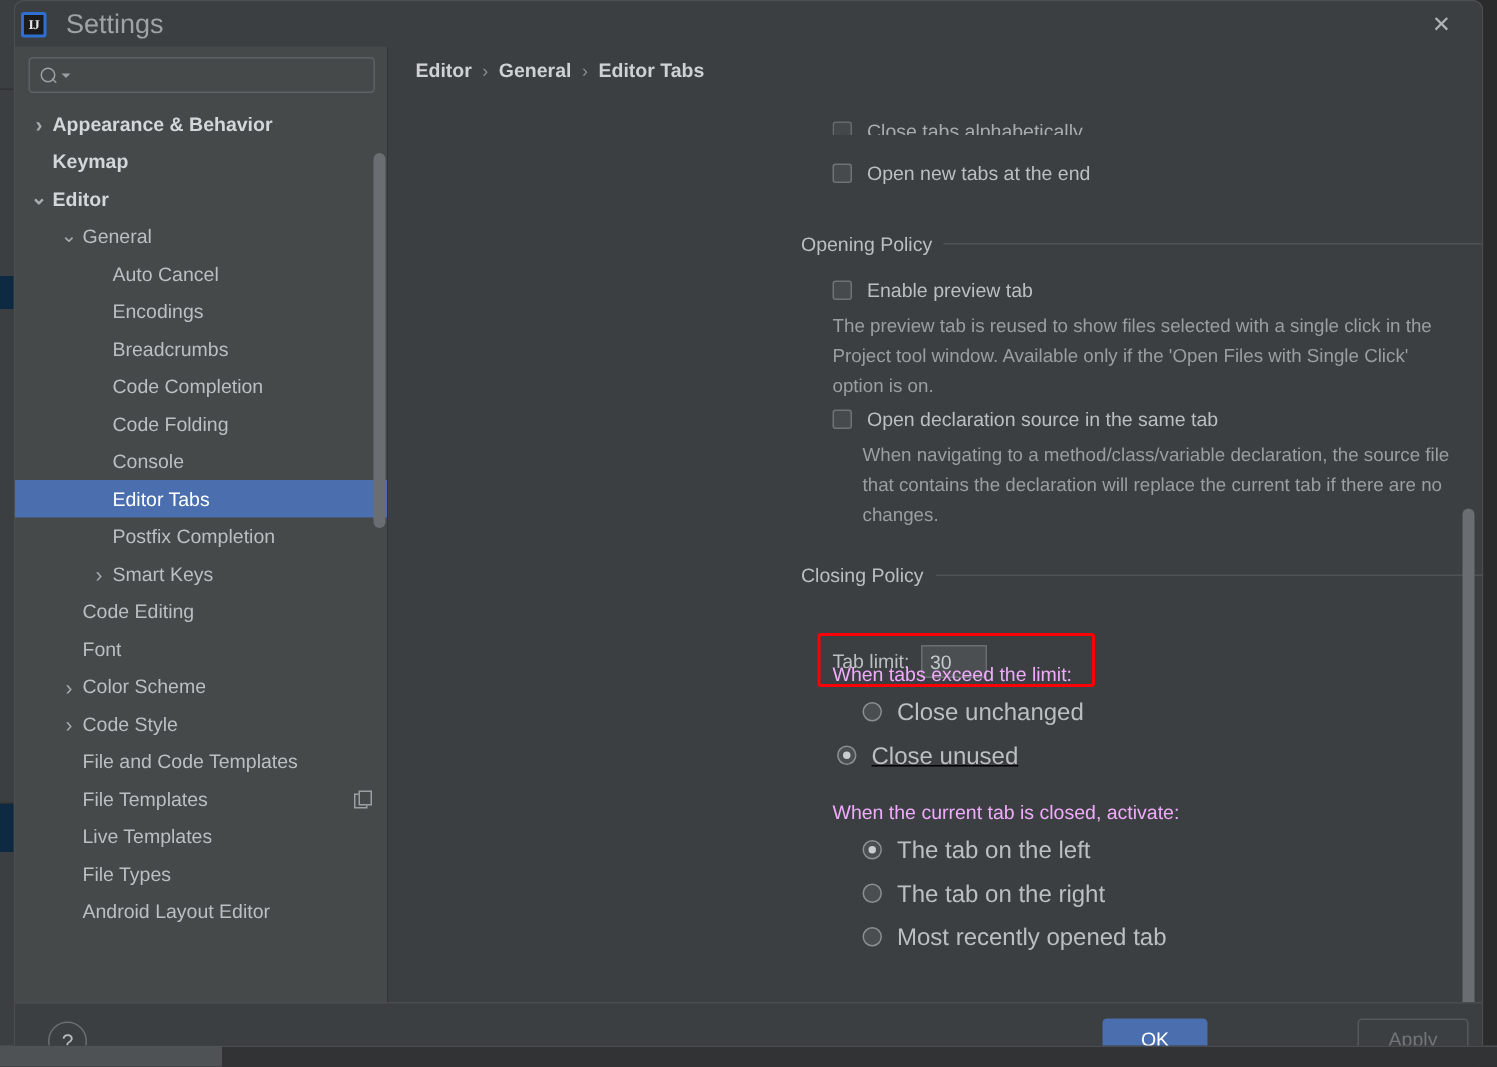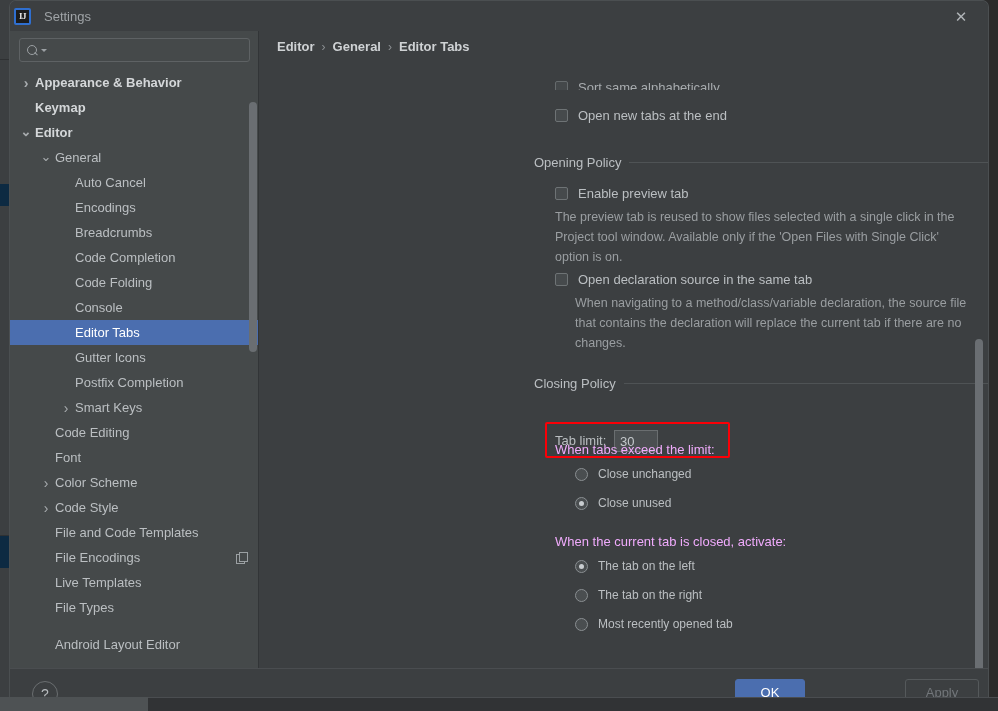--- a/index.html
+++ b/index.html
@@ -67,21 +67,21 @@
     border: 2px solid #2f6fd0;
     border-radius: 2px;
     display: flex; align-items: center; justify-content: center;
     font-family: "Liberation Serif", serif;
     font-size: 9px; font-weight: bold; color: #e6e6e6;
     letter-spacing: -0.5px;
     line-height: 1;
   }
   #title-text {
     margin-left: 13px;
-    font-size: 13px;
+    font-size: 18px;
     color: #9fa3a6;
   }
   #close-btn {
     position: absolute; right: 10px; top: 3px;
     width: 34px; height: 24px;
     display: flex; align-items: center; justify-content: center;
     color: #b0b4b7; font-size: 15px; line-height: 1;
     cursor: pointer;
   }
 
@@ -240,21 +240,21 @@
     background: #4a4e50;
     margin-top: 1px;
     position: relative;
   }
   .radio.on::after {
     content:""; position:absolute;
     left:3px; top:3px; width:5px; height:5px;
     border-radius:50%; background:#c9cdd0;
   }
   .radio-label {
-    margin-left: 10px; font-size: 12px; color: #bbbfc2;
+    margin-left: 10px; font-size: 16px; color: #bbbfc2;
     white-space: nowrap;
   }
 
   .plain-label {
     position: absolute;
     font-size: 13px; color: #f0abfc;
     white-space: nowrap;
   }
 
   
@@ -403,24 +403,20 @@
           <div class="tree-item" style="padding-left: 50px;">
             <span class="tree-arrow none"></span>
             <span class="tree-label">Console</span>
           </div>
           <div class="tree-item selected" style="padding-left: 50px;">
             <span class="tree-arrow none"></span>
             <span class="tree-label">Editor Tabs</span>
           </div>
           <div class="tree-item" style="padding-left: 50px;">
             <span class="tree-arrow none"></span>
-            <span class="tree-label">Gutter Icons</span>
-          </div>
-          <div class="tree-item" style="padding-left: 50px;">
-            <span class="tree-arrow none"></span>
             <span class="tree-label">Postfix Completion</span>
           </div>
           <div class="tree-item" style="padding-left: 50px;">
             <span class="tree-arrow" style="font-size: 14px;">›</span>
             <span class="tree-label">Smart Keys</span>
           </div>
           <div class="tree-item" style="padding-left: 30px;">
             <span class="tree-arrow none"></span>
             <span class="tree-label">Code Editing</span>
           </div>
@@ -435,32 +431,32 @@
           <div class="tree-item" style="padding-left: 30px;">
             <span class="tree-arrow" style="font-size: 14px;">›</span>
             <span class="tree-label">Code Style</span>
           </div>
           <div class="tree-item" style="padding-left: 30px;">
             <span class="tree-arrow none"></span>
             <span class="tree-label">File and Code Templates</span>
           </div>
           <div class="tree-item" style="padding-left: 30px;">
             <span class="tree-arrow none"></span>
-            <span class="tree-label">File Encodings</span>
+            <span class="tree-label">File Templates</span>
             <span class="copy-badge"></span>
           </div>
           <div class="tree-item" style="padding-left: 30px;">
             <span class="tree-arrow none"></span>
             <span class="tree-label">Live Templates</span>
           </div>
           <div class="tree-item" style="padding-left: 30px;">
             <span class="tree-arrow none"></span>
             <span class="tree-label">File Types</span>
           </div>
-          <div class="tree-item" style="padding-left: 30px; margin-top: 12px;">
+          <div class="tree-item" style="padding-left: 30px;">
             <span class="tree-arrow none"></span>
             <span class="tree-label">Android Layout Editor</span>
           </div>
         </div>
       <div id="sidebar-scrollbar"></div>
       <div id="sidebar-divider"></div>
     </div>
 
     <div id="content">
 
@@ -469,21 +465,21 @@
         <span class="crumb-sep">›</span>
         <span>General</span>
         <span class="crumb-sep">›</span>
         <span>Editor Tabs</span>
       </div>
 
       <div id="settings-pane">
 
         <div class="row clipped" style="left:296px; top:21px; overflow:hidden; height:10px;">
           <span class="cb"></span>
-          <span class="cb-label">Sort same alphabetically</span>
+          <span class="cb-label">Close tabs alphabetically</span>
         </div>
 
         <div class="row" style="left:296px; top:49px;">
           <span class="cb"></span>
           <span class="cb-label">Open new tabs at the end</span>
         </div>
 
         <div class="section-head" style="left:275px; top:96px; width:690px;">
           <span>Opening Policy</span>
           <span class="section-rule" style="flex:1"></span>
@@ -509,21 +505,21 @@
         <div id="tab-limit-highlight"></div>
         <div id="tab-limit-label">Tab limit:</div>
         <input id="tab-limit-input" type="text" value="30" style="">
 
         <div class="plain-label" style="left:296px; top:383px;">When tabs exceed the limit:</div>
 
         <div class="row" style="left:316px; top:408px;">
           <span class="radio"></span>
           <span class="radio-label">Close unchanged</span>
         </div>
-        <div class="row" style="left:316px; top:437px;">
+        <div class="row" style="left:299px; top:437px;text-decoration:underline;">
           <span class="radio on"></span>
           <span class="radio-label">Close unused</span>
         </div>
 
         <div class="plain-label" style="left:296px; top:475px;">When the current tab is closed, activate:</div>
 
         <div class="row" style="left:316px; top:500px;">
           <span class="radio on"></span>
           <span class="radio-label">The tab on the left</span>
         </div>

